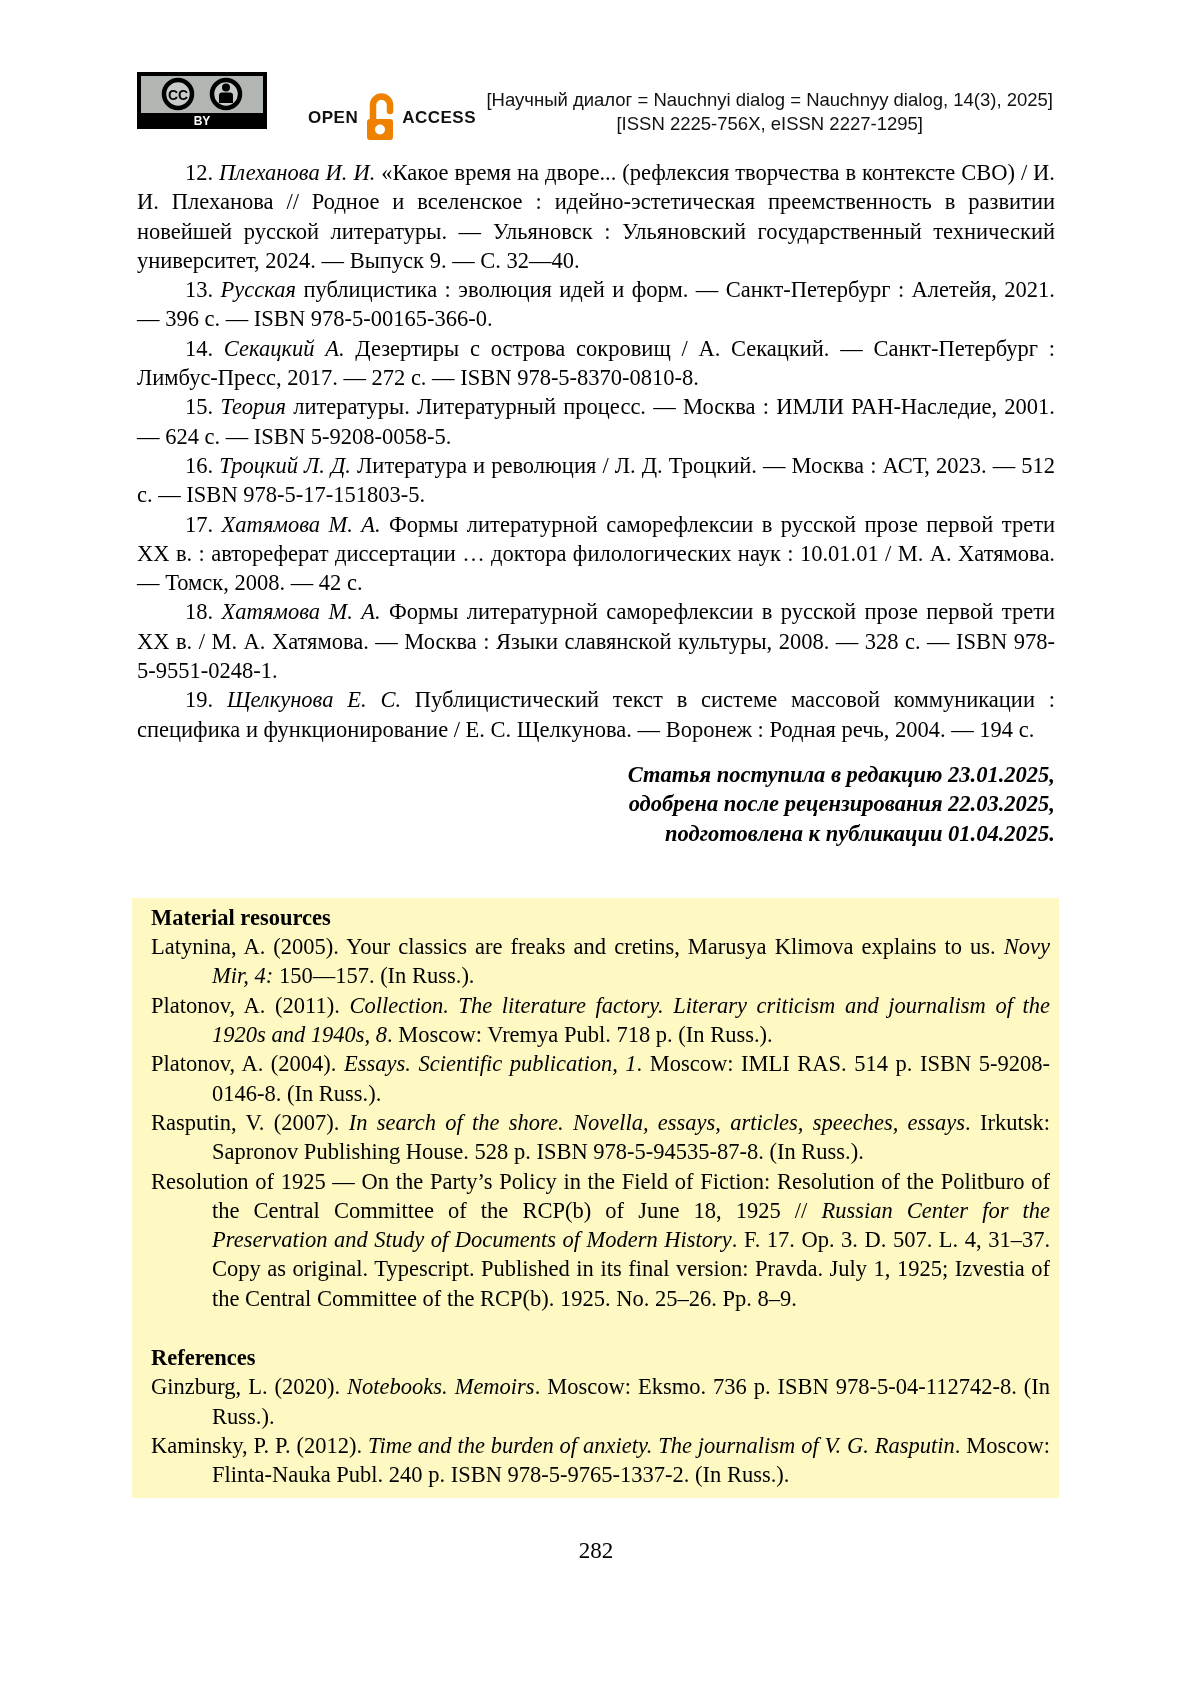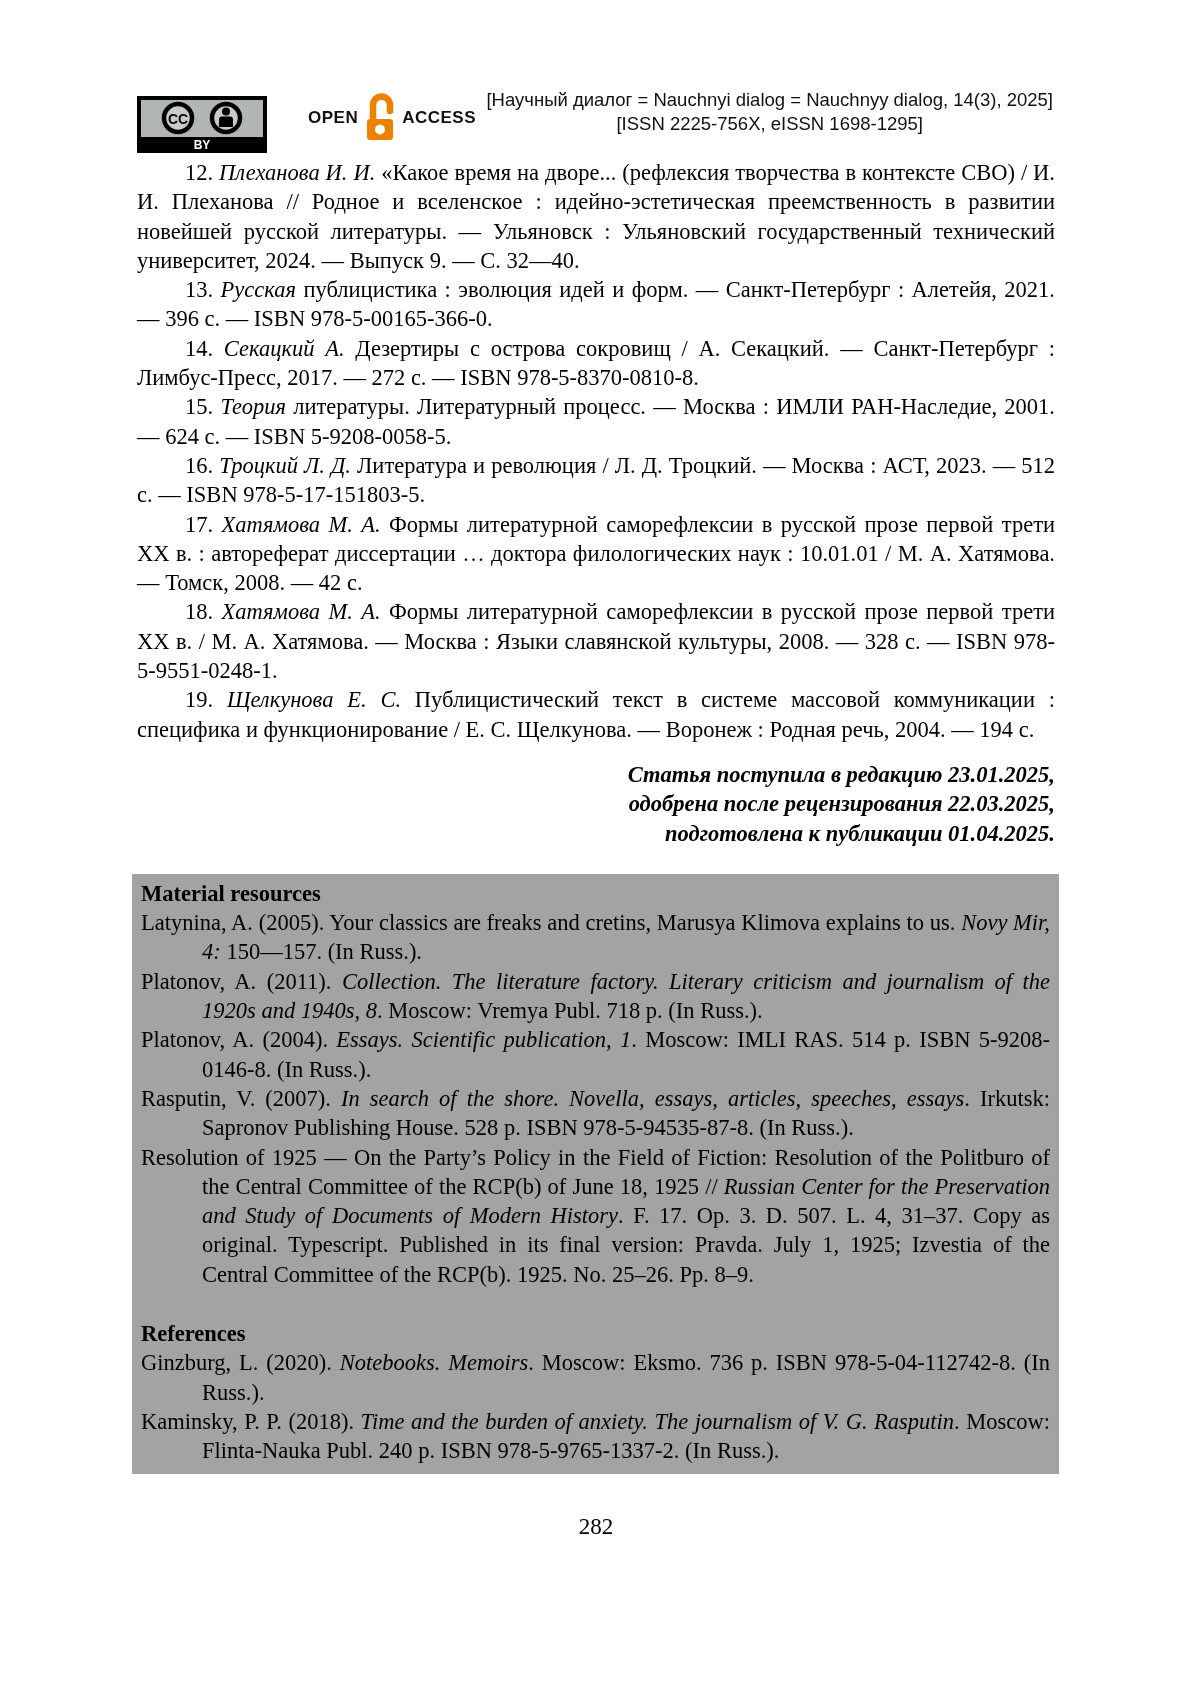--- a/index.html
+++ b/index.html
@@ -6,21 +6,21 @@
   body {
     width: 1200px; height: 1703px;
     background: #ffffff;
     font-family: "Liberation Serif", serif;
     color: #000;
     position: relative;
     overflow: hidden;
   }
   
   .header { position: absolute; top: 0; left: 0; width: 1200px; height: 150px; }
-  .cc-badge { position: absolute; left: 137px; top: 96px; }
+  .cc-badge { position: absolute; left: 137px; top: 72px; }
   .oa-logo {
     position: absolute; left: 308px; top: 92px;
     display: flex; align-items: center; gap: 4px;
     font-family: "Liberation Sans", sans-serif;
     font-weight: bold; font-size: 17px; letter-spacing: 0.5px; color: #111;
   }
   .journal-info {
     position: absolute; right: 147px; top: 88px;
     text-align: center;
     font-family: "Liberation Sans", sans-serif;
@@ -39,24 +39,24 @@
   }
   .dates {
     margin-top: 16px;
     text-align: right;
     font-style: italic;
     font-size: 22.5px;
     line-height: 29.3px;
     font-weight: bold;
   }
   .pink-block {
-    margin-top: 26px;
+    margin-top: 50px;
     margin-left: -5px; margin-right: -4px;
-    background: #a3a3a3;
-    padding: 5px 9px 9px 9px;
+    background: #fef9c3;
+    padding: 5px 9px 9px 19px;
   }
   .section-heading {
     margin: 0;
     font-weight: bold;
     font-size: 22.5px;
     line-height: 29.3px;
   }
   .section-heading.refs { margin-top: 30px; }
   .ref-entry {
     margin: 0;
@@ -95,21 +95,21 @@
     <svg width="36" height="52" viewBox="0 0 36 52">
       <path d="M 11 28 L 11 13 A 8.5 8.5 0 0 1 28 13 L 28 19" stroke="#ee8100" stroke-width="6.5" fill="none" stroke-linecap="round"></path>
       <rect x="5" y="27" width="26" height="21" rx="3" fill="#ee8100"></rect>
       <circle cx="18" cy="37.5" r="5" fill="#fff"></circle>
     </svg>
     <span>ACCESS</span>
   </div>
 
   <div class="journal-info">
     <div>[Научный диалог = Nauchnyi dialog = Nauchnyy dialog, 14(3), 2025]</div>
-    <div>[ISSN 2225-756X, eISSN 1698-1295]</div>
+    <div>[ISSN 2225-756X, eISSN 2227-1295]</div>
   </div>
 </div>
 
 <div class="column">
 
   <div>
       <p class="bib-item"><span>12. </span><i>Плеханова И. И.</i><span> «Какое время на дворе... (рефлексия творчества в контексте СВО) / И. И. Плеханова // Родное и вселенское : идейно-эстетическая преемственность в развитии новейшей русской литературы. — Ульяновск : Ульяновский государственный технический университет, 2024. — Выпуск 9. — С. 32—40.</span></p>
       <p class="bib-item"><span>13. </span><i>Русская</i><span> публицистика : эволюция идей и форм. — Санкт-Петербург : Алетейя, 2021. — 396 с. — ISBN 978-5-00165-366-0.</span></p>
       <p class="bib-item"><span>14. </span><i>Секацкий А.</i><span> Дезертиры с острова сокровищ / А. Секацкий. — Санкт-Петербург : Лимбус-Пресс, 2017. — 272 с. — ISBN 978-5-8370-0810-8.</span></p>
       <p class="bib-item"><span>15. </span><i>Теория</i><span> литературы. Литературный процесс. — Москва : ИМЛИ РАН-Наследие, 2001. — 624 с. — ISBN 5-9208-0058-5.</span></p>
@@ -131,18 +131,18 @@
         <p class="ref-entry"><span>Latynina, A. (2005). Your classics are freaks and cretins, Marusya Klimova explains to us. </span><i>Novy Mir, 4:</i><span> 150—157. (In Russ.).</span></p>
         <p class="ref-entry"><span>Platonov, A. (2011). </span><i>Collection. The literature factory. Literary criticism and journalism of the 1920s and 1940s, 8</i><span>. Moscow: Vremya Publ. 718 p. (In Russ.).</span></p>
         <p class="ref-entry"><span>Platonov, A. (2004). </span><i>Essays. Scientific publication, 1</i><span>. Moscow: IMLI RAS. 514 p. ISBN 5-9208-0146-8. (In Russ.).</span></p>
         <p class="ref-entry"><span>Rasputin, V. (2007). </span><i>In search of the shore. Novella, essays, articles, speeches, essays</i><span>. Irkutsk: Sapronov Publishing House. 528 p. ISBN 978-5-94535-87-8. (In Russ.).</span></p>
         <p class="ref-entry"><span>Resolution of 1925 — On the Party’s Policy in the Field of Fiction: Resolution of the Politburo of the Central Committee of the RCP(b) of June 18, 1925 // </span><i>Russian Center for the Preservation and Study of Documents of Modern History</i><span>. F. 17. Op. 3. D. 507. L. 4, 31–37. Copy as original. Typescript. Published in its final version: Pravda. July 1, 1925; Izvestia of the Central Committee of the RCP(b). 1925. No. 25–26. Pp. 8–9.</span></p>
       </div>
 
     <p class="section-heading refs">References</p>
     <div>
         <p class="ref-entry"><span>Ginzburg, L. (2020). </span><i>Notebooks. Memoirs</i><span>. Moscow: Eksmo. 736 p. ISBN 978-5-04-112742-8. (In Russ.).</span></p>
-        <p class="ref-entry"><span>Kaminsky, P. P. (2018). </span><i>Time and the burden of anxiety. The journalism of V. G. Rasputin</i><span>. Moscow: Flinta-Nauka Publ. 240 p. ISBN 978-5-9765-1337-2. (In Russ.).</span></p>
+        <p class="ref-entry"><span>Kaminsky, P. P. (2012). </span><i>Time and the burden of anxiety. The journalism of V. G. Rasputin</i><span>. Moscow: Flinta-Nauka Publ. 240 p. ISBN 978-5-9765-1337-2. (In Russ.).</span></p>
       </div>
   </div>
 
   <div class="page-number">282</div>
 </div>
 
 </body></html>

